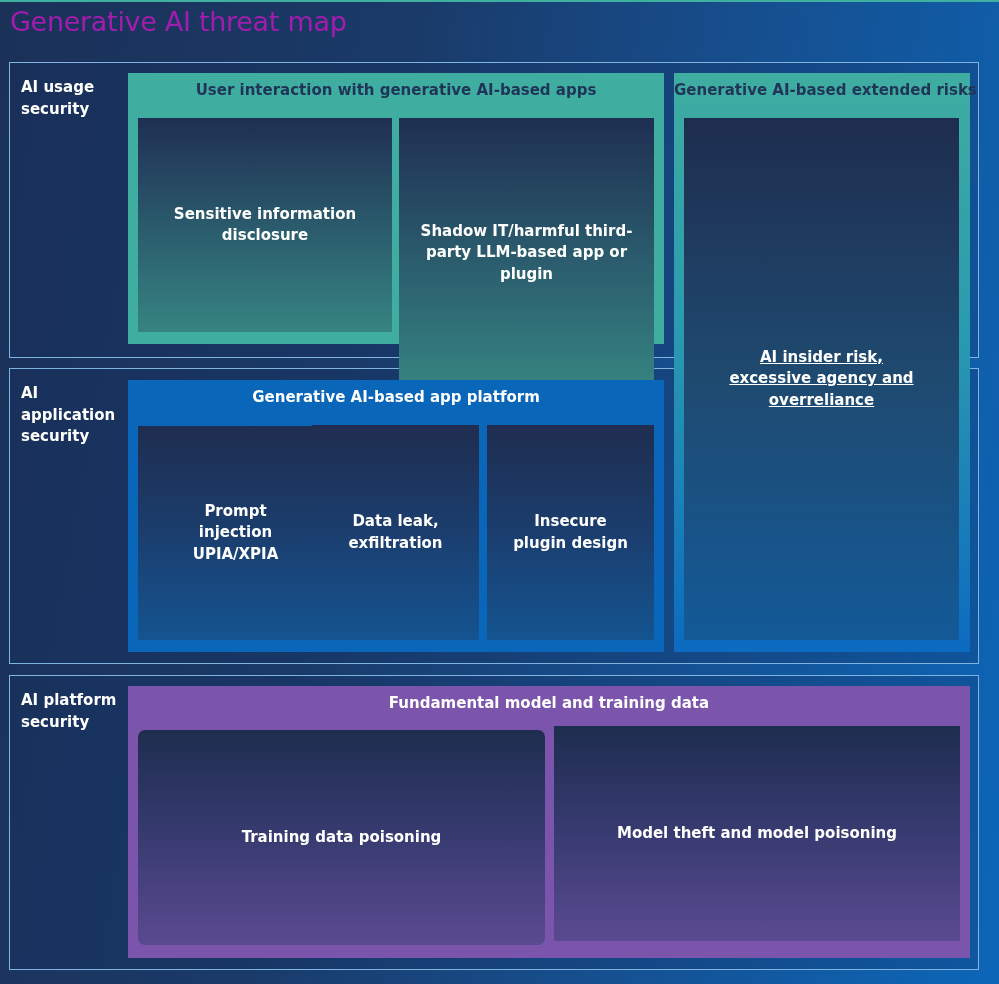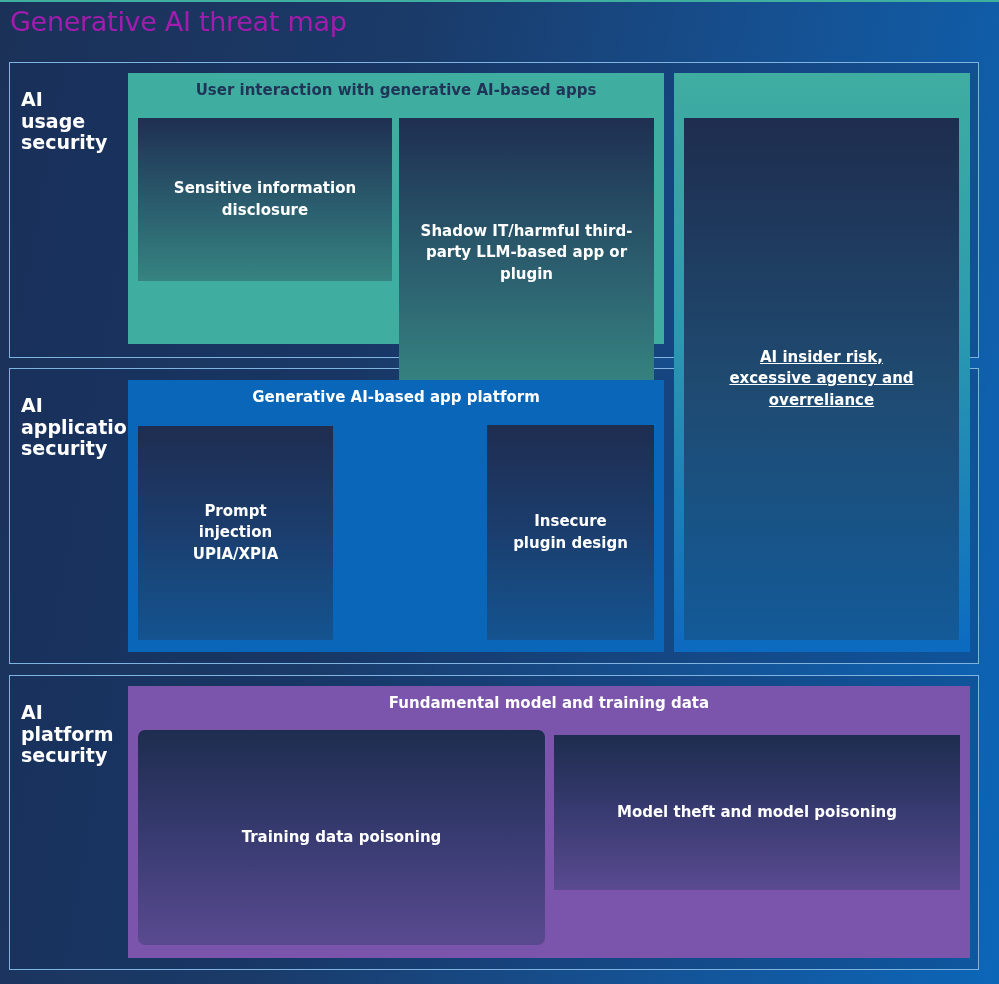--- a/index.html
+++ b/index.html
@@ -12,21 +12,21 @@
   .title {
     position:absolute; left:10px; top:6px; font-size:27px; color:#a21caf;
     letter-spacing:-0.3px; white-space:nowrap;
   }
   .row {
     position:absolute; left:9px; width:970px;
     border:1.5px solid #7fb3e0; box-sizing:border-box;
     background: rgba(20,45,90,0.25);
   }
   .row-label {
-    position:absolute; left:11px; top:26px; color:#ffffff; font-size:19px;
+    position:absolute; left:11px; top:14px; color:#ffffff; font-size:15px;
     line-height:21.5px; font-weight:bold; width:100px;
   }
   .group { position:absolute; box-sizing:border-box; }
   .group-title {
     position:absolute; left:0; right:0; text-align:center; font-size:15px; font-weight:bold;
     white-space:nowrap;
   }
   .card {
     position:absolute; box-sizing:border-box; display:flex; align-items:center; justify-content:center;
     text-align:center; color:#ffffff; font-size:15px; font-weight:bold; line-height:21.5px; padding:0 6px;
@@ -53,45 +53,49 @@
 <div class="row" style="top:368px; height:296px;">
   <div class="row-label">AI application security</div>
 </div>
 
 <div class="row" style="top:675px; height:295px;">
   <div class="row-label">AI platform security</div>
 </div>
 
 <div class="group teal-group" style="left:128px; top:73px; width:536px; height:271px;padding-left:24px;">
   <div class="group-title" style="top:8px; color:#1f3456;">User interaction with generative AI-based apps</div>
-  <div class="card teal-card" style="left:10px; top:45px; width:254px; height:163px;">
+  <div class="card teal-card" style="left:10px; top:45px; width:254px; height:214px;">
     <span style="max-width:190px;">Sensitive information disclosure</span>
   </div>
   <div class="card teal-card" style="left:271px; top:45px; width:255px; height:270px;">
     <span style="max-width:250px;">Shadow IT/harmful third-party LLM-based app or plugin</span>
   </div>
 </div>
 
 <div class="group ext-group" style="left:674px; top:73px; width:296px; height:579px;">
+  <div class="group-title" style="top:8px; color:#1f3456;">Generative AI-based extended risks</div>
   <div class="card ext-card" style="left:10px; top:45px; width:275px; height:522px;">
     <span style="max-width:210px;text-decoration:underline;">AI insider risk, excessive agency and overreliance</span>
   </div>
 </div>
 
 <div class="group blue-group" style="left:128px; top:380px; width:536px; height:272px;">
   <div class="group-title" style="top:8px; color:#ffffff;">Generative AI-based app platform</div>
   <div class="card blue-card" style="left:10px; top:46px; width:195px; height:214px;">
     <span style="max-width:140px;">Prompt injection UPIA/XPIA</span>
+  </div>
+  <div class="card blue-card" style="left:184px; top:45px; width:167px; height:215px;">
+    <span style="max-width:100px;">Data leak, exfiltration</span>
   </div>
   <div class="card blue-card" style="left:359px; top:45px; width:167px; height:215px;">
     <span style="max-width:115px;">Insecure plugin design</span>
   </div>
 </div>
 
 <div class="group purple-group" style="left:128px; top:686px; width:842px; height:272px;">
   <div class="group-title" style="top:8px; color:#ffffff;">Fundamental model and training data</div>
   <div class="card purple-card" style="left:10px; top:44px; width:407px; height:215px;border-radius:7px;">
     <span>Training data poisoning</span>
   </div>
-  <div class="card purple-card" style="left:426px; top:49px; width:406px; height:155px;">
+  <div class="card purple-card" style="left:426px; top:40px; width:406px; height:215px;">
     <span>Model theft and model poisoning</span>
   </div>
 </div>
 
 </body></html>

